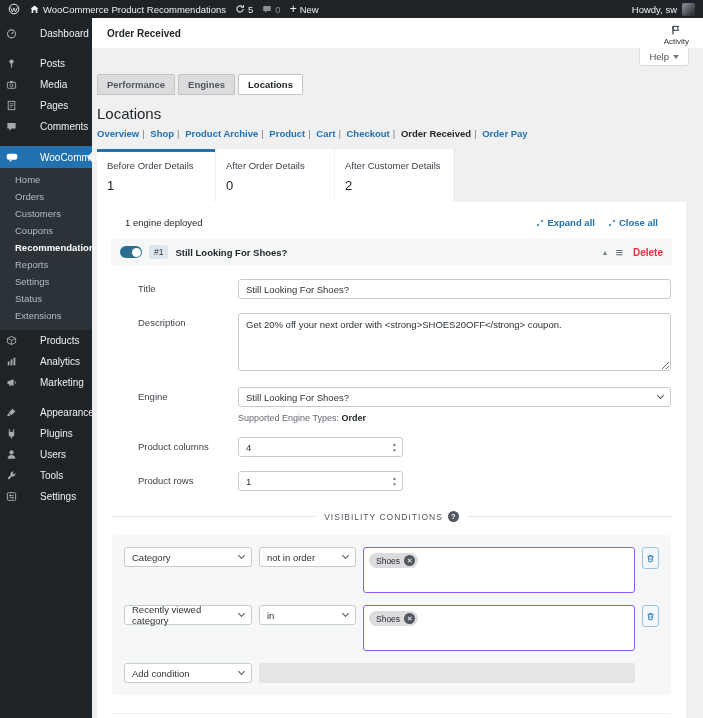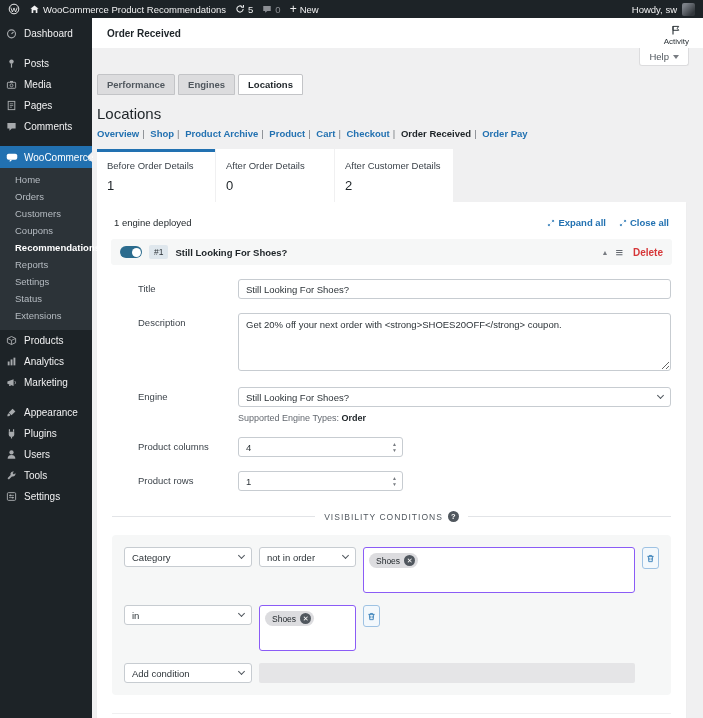--- a/index.html
+++ b/index.html
@@ -18,21 +18,21 @@
   .ab-muted-icon { color: #8c8f94; }
   .ab-right { display: flex; align-items: center; gap: 5px; }
   .avatar { width: 13px; height: 13px; border-radius: 2px; background: linear-gradient(135deg, #7b8087 20%, #32373c 80%); }
   .ab-plus { font-size: 12px; line-height: 1; margin-top: -1px; }
 
   
   #layout { display: flex; height: 700px; }
 
   
   #sidebar { width: 92px; flex-shrink: 0; background: #1d2327; color: #f0f0f1; padding-top: 5px; }
-  .menu-item { display: flex; align-items: center; gap: 6px; padding: 5px 4px 5px 6px; font-size: 10px; cursor: pointer; position: relative; }
+  .menu-item { display: flex; align-items: center; gap: 22px; padding: 5px 4px 5px 6px; font-size: 10px; cursor: pointer; position: relative; }
   .mi-icon { width: 12px; flex-shrink: 0; color: #a7aaad; display: flex; }
   .menu-item.active { background: #2271b1; color: #fff; }
   .menu-item.active .mi-icon { color: #fff; }
   .menu-item.active::after { content: ""; position: absolute; right: 0; top: 50%; transform: translateY(-50%); border: 5px solid transparent; border-right-color: #f0f0f1; }
   .submenu { background: #2c3338; padding: 3px 0 6px; }
   .submenu-item { padding: 3px 4px 3px 15px; font-size: 9.5px; color: #b6bcc2; cursor: pointer; }
   .submenu-item.current { color: #fff; font-weight: bold; }
   .menu-gap { height: 9px; }
 
   
@@ -57,21 +57,21 @@
   .sep { color: #787c82; padding: 0 3px; font-weight: normal; }
 
   .cards { display: flex; gap: 1px; }
   .card { width: 118px; background: #fff; border-top: 3px solid transparent; padding: 8px 10px 9px; cursor: pointer; }
   .card.active { border-top-color: #2271b1; }
   .card-label { font-size: 9.5px; color: #3c434a; }
   .card-count { font-size: 13px; color: #1d2327; margin-top: 7px; }
 
   
   .panel { background: #fff; box-shadow: 0 1px 1px rgba(0,0,0,.06); padding: 12px 14px 18px; }
-  .deployed-row { display: flex; justify-content: space-between; align-items: center; margin: 3px 3px 11px; }
+  .deployed-row { display: flex; justify-content: space-between; align-items: center; margin: 3px 14px 11px; }
   .deployed-text { font-size: 9.5px; color: #1d2327; }
   .panel-links { display: flex; gap: 13px; }
   .panel-link { color: #2271b1; font-size: 9.5px; font-weight: bold; display: flex; align-items: center; gap: 3px; cursor: pointer; }
 
   .accordion-header { background: #f6f7f7; border-radius: 3px; height: 26px; display: flex; align-items: center; gap: 7px; padding: 0 9px; }
   .toggle { width: 22px; height: 12px; background: #2c6c8e; border-radius: 7px; position: relative; cursor: pointer; flex-shrink: 0; }
   .toggle::after { content: ""; position: absolute; right: 1.5px; top: 1.5px; width: 9px; height: 9px; background: #fff; border-radius: 50%; }
   .engine-badge { background: #dfe7ed; color: #2c3338; font-size: 8.5px; padding: 2px 5px; border-radius: 2px; }
   .engine-title { font-size: 9.5px; font-weight: bold; color: #1d2327; flex: 1; }
   .collapse-caret { color: #787c82; font-size: 7px; cursor: pointer; }
@@ -536,20 +536,24 @@
               </span>
               <span class="trash-btn">
                   <svg width="9" height="11" viewBox="0 0 16 16">
                     <use href="#i-trash"></use>
                   </svg>
                 </span>
             </div>
 
             <div class="cond-row">
               <span class="select">
+                <span>Recently viewed category</span>
+                <span class="chev"></span>
+              </span>
+              <span class="select">
                 <span>in</span>
                 <span class="chev"></span>
               </span>
               <span class="tagbox">
                 <span class="tag-pill">
                   <span>Shoes</span>
                   <span class="tag-x">✕</span>
                 </span>
               </span>
               <span class="trash-btn">

